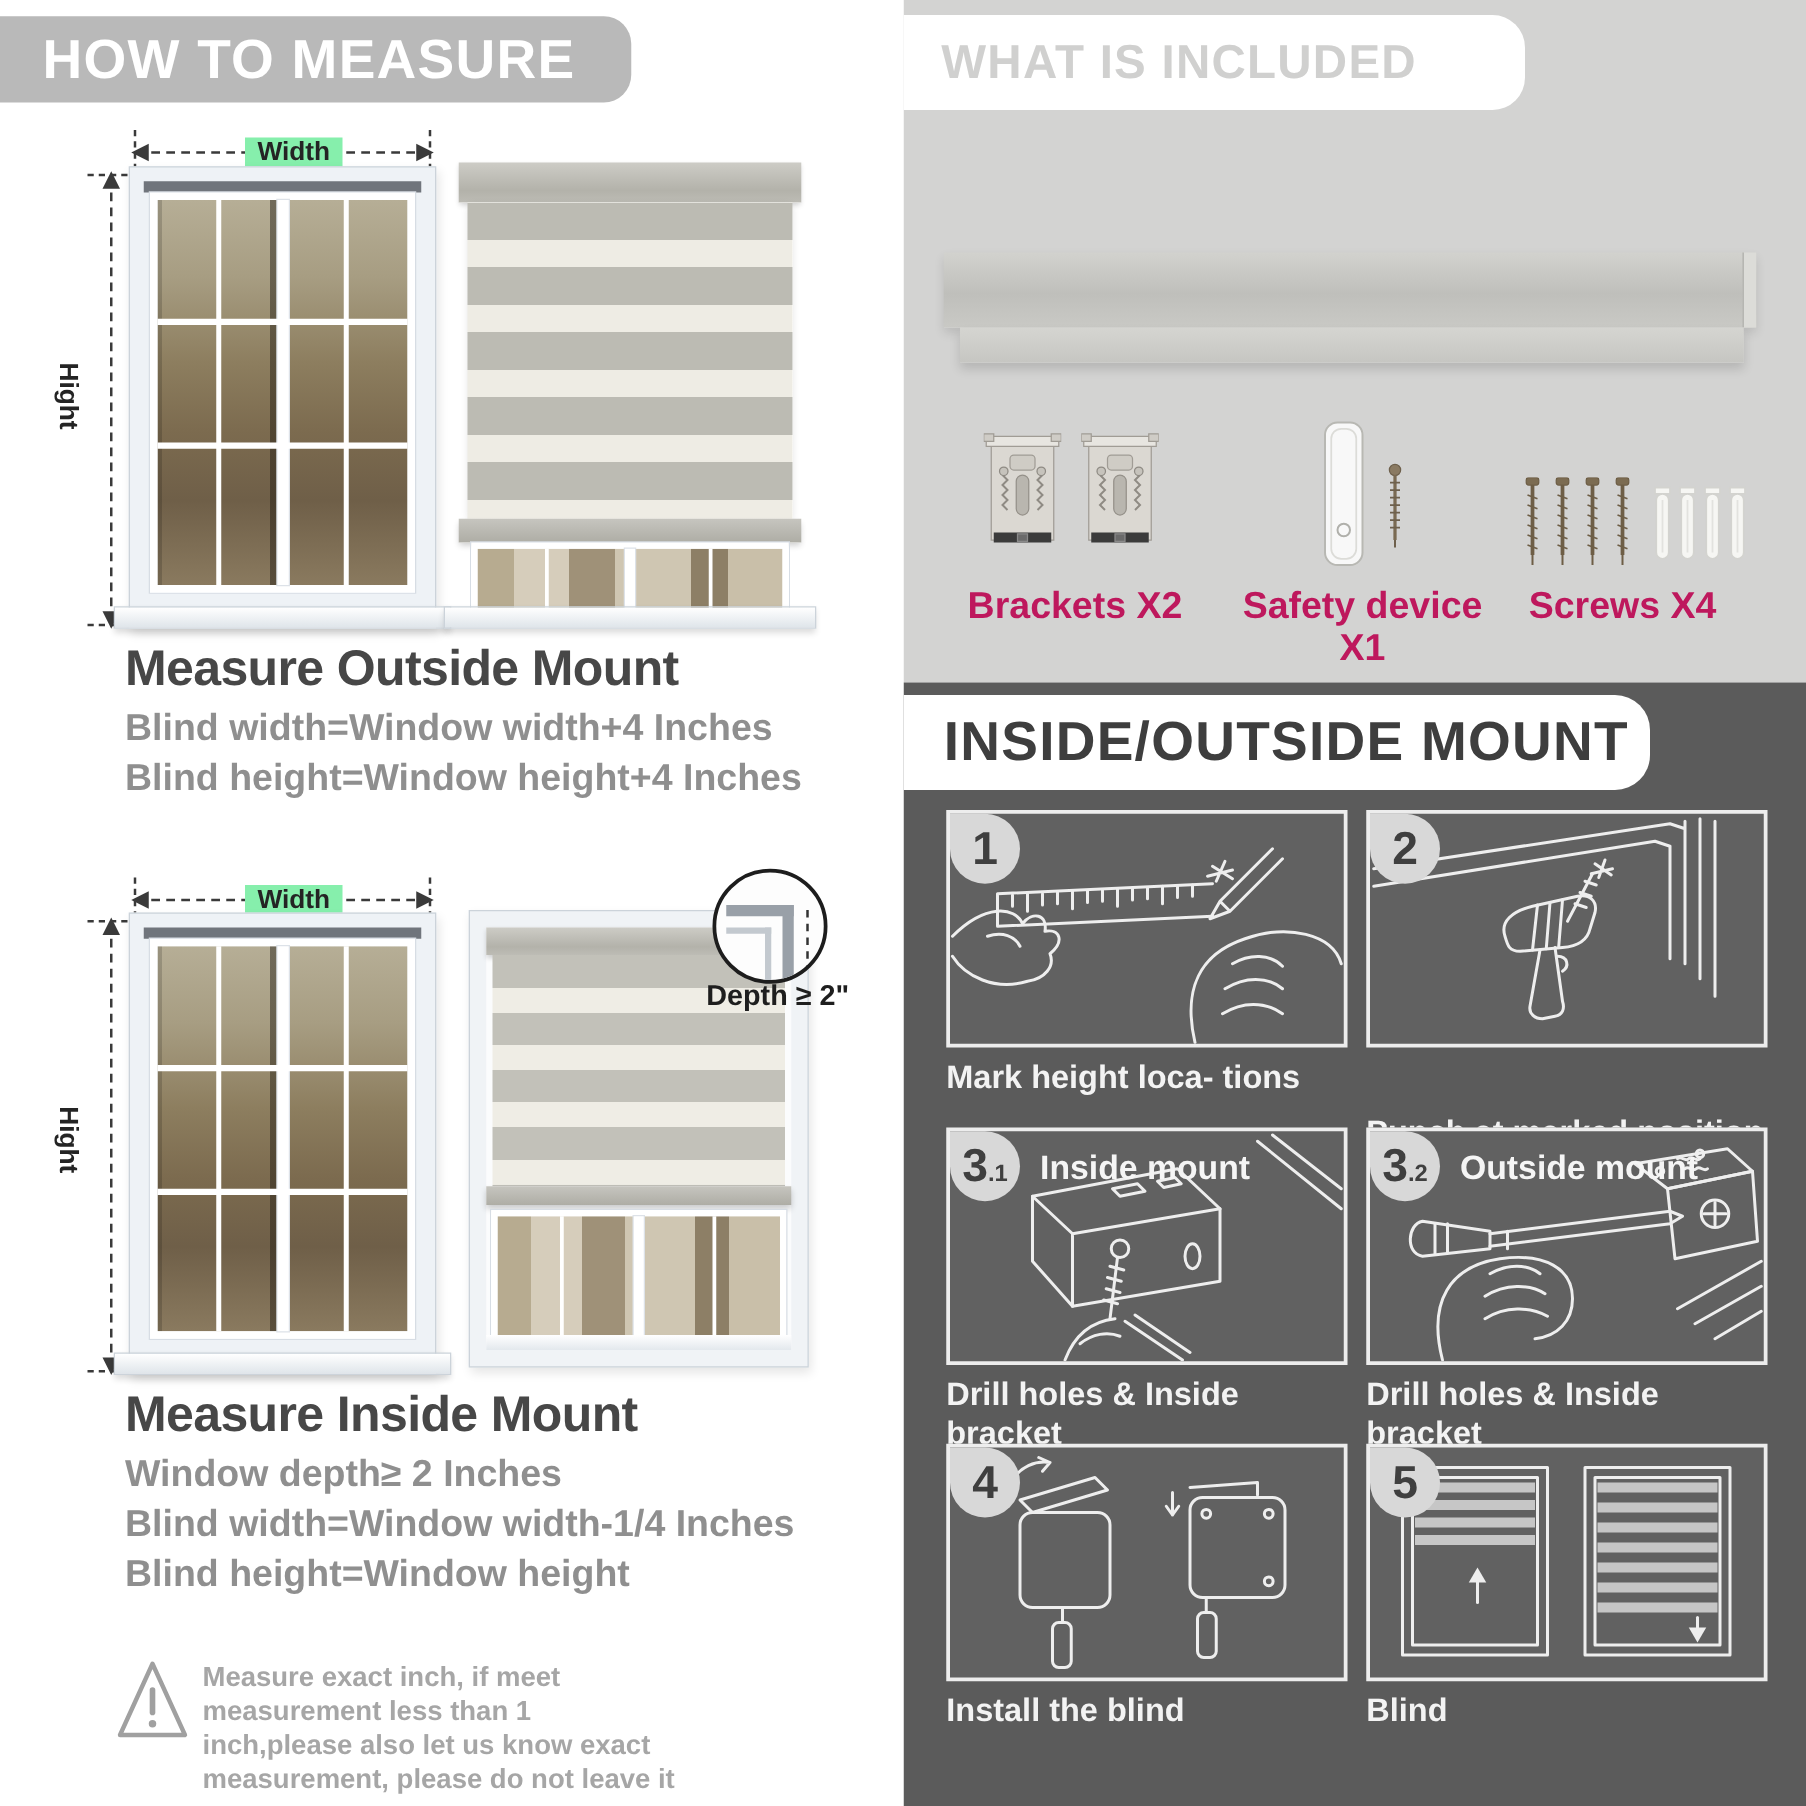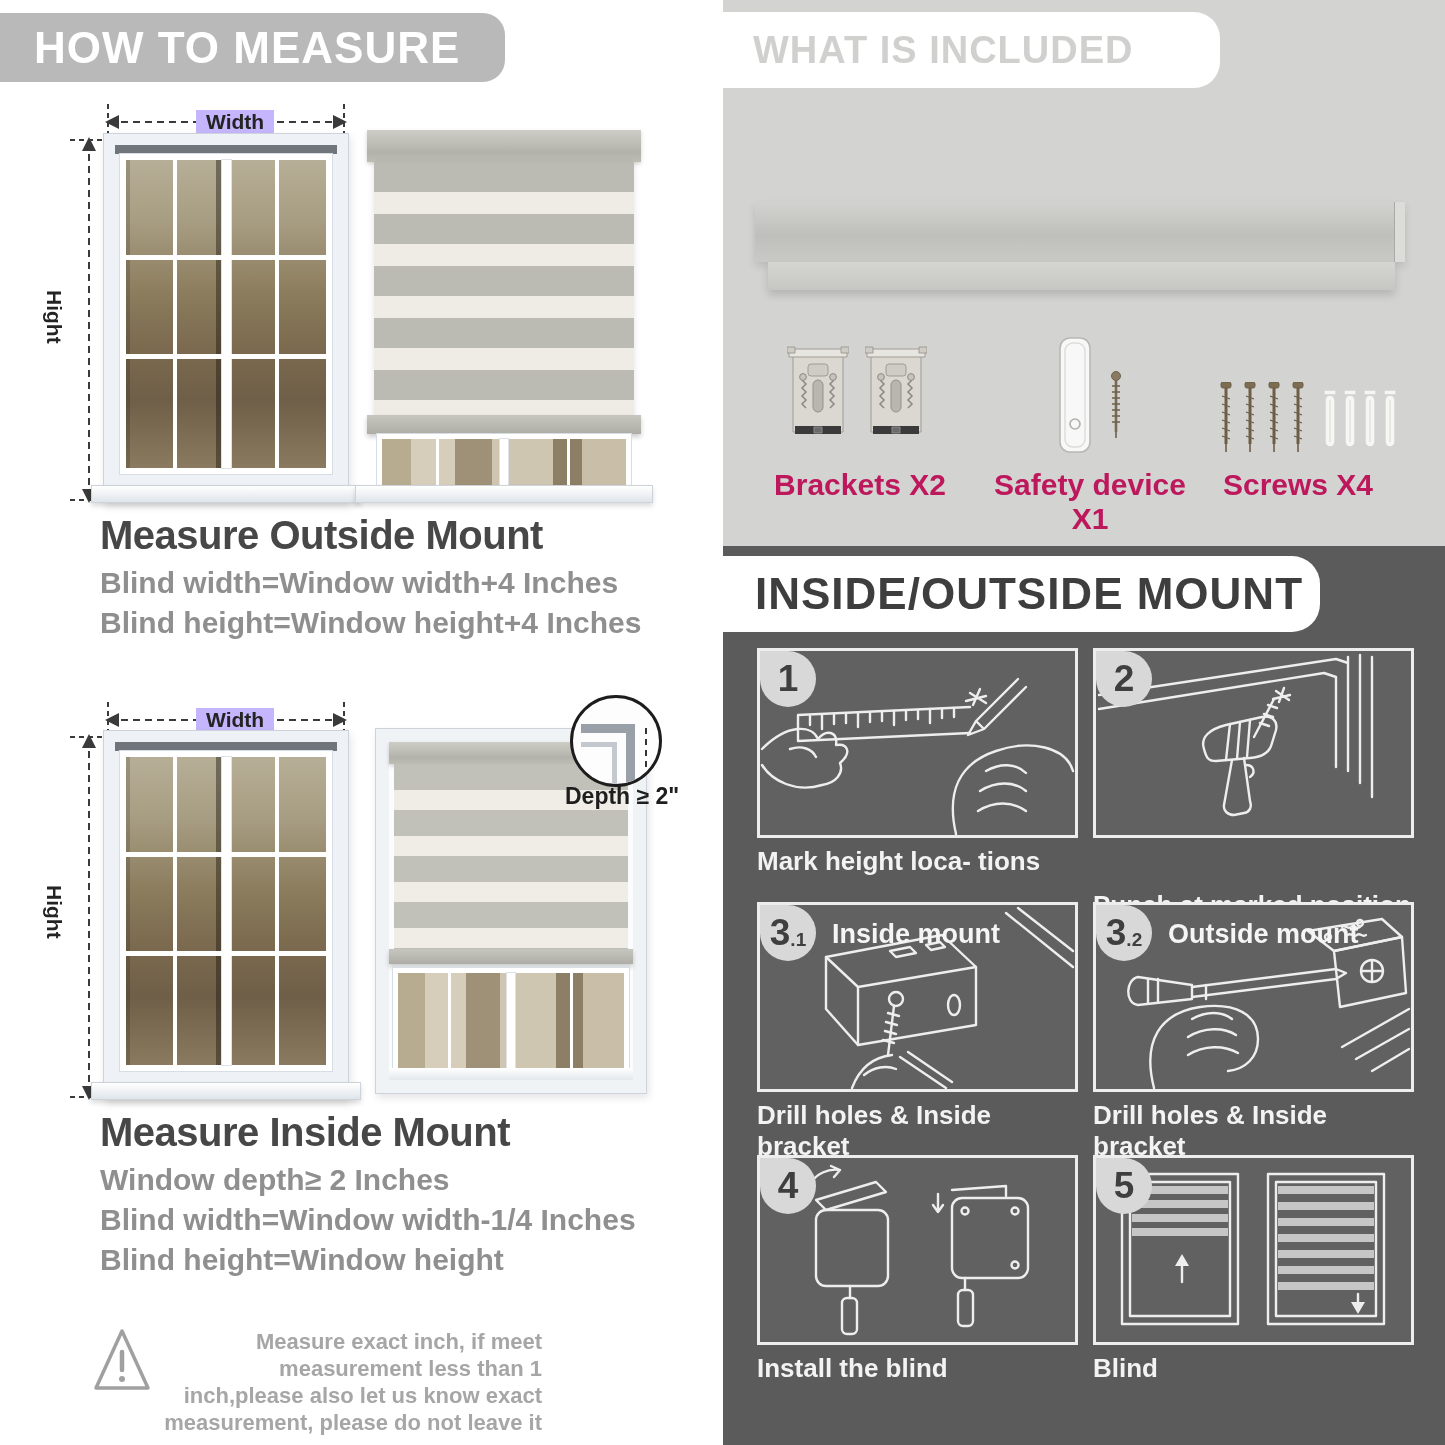--- a/index.html
+++ b/index.html
@@ -70,21 +70,21 @@
     color:#3f3f3f;display:flex;align-items:center;justify-content:center;font-weight:bold;font-size:37px;z-index:3;}
   .badge .sub{font-size:19px;margin-top:14px;}
   .step-title{position:absolute;left:72px;top:14px;font-size:27px;font-weight:bold;color:#f5f5f5;z-index:3;}
   .caption{width:330px;font-size:26px;font-weight:bold;color:#f3f3f3;}
   .art{position:absolute;left:0;top:0;width:100%;height:100%;}
   .art path,.art line,.art rect,.art circle,.art ellipse,.art polyline{stroke:#eeeeee;stroke-width:2.4;fill:none;stroke-linecap:round;stroke-linejoin:round;}
   .art .fillbar{fill:#d2d2d2;stroke:none;opacity:.9;}
   .art .fillhead{fill:#eeeeee;stroke:none;}
 
   
-  .dim-label-w{position:absolute;background:#c4b5fd;padding:0 10px;text-align:right;}
+  .dim-label-w{position:absolute;background:#86efac;padding:0 10px;text-align:right;}
   .hight-label{writing-mode:vertical-rl;}
   .arrow-svg line{stroke:#3a3a3a;stroke-width:2;}
   .arrow-svg polygon{fill:#3a3a3a;}
 
   
   .warn-tri path{stroke:#a0a0a0;stroke-width:3.5;fill:none;stroke-linejoin:round;}
   .warn-tri line{stroke:#a0a0a0;stroke-width:4.5;stroke-linecap:round;}
   .warn-tri circle{fill:#a0a0a0;stroke:none;}
 
   
@@ -206,21 +206,21 @@
   <div class="abs t-title" style="left:100px;top:1110px;">Measure Inside Mount</div>
   <div class="abs t-line" style="left:100px;top:1163px;">Window depth≥ 2 Inches</div>
   <div class="abs t-line" style="left:100px;top:1203px;">Blind width=Window width-1/4 Inches</div>
   <div class="abs t-line" style="left:100px;top:1243px;">Blind height=Window height</div>
 
   <svg class="abs warn-tri" style="left:93px;top:1326px;width:58px;height:70px" viewBox="0 0 58 70">
     <path d="M29,5 L55,62 L3,62 Z"></path>
     <line x1="29" y1="26" x2="29" y2="44"></line>
     <circle cx="29" cy="53" r="3"></circle>
   </svg>
-  <div class="abs t-warning" style="left:162px;top:1328px;width:380px;text-align:right;">Measure exact inch, if meet measurement less than 1 inch,please also let us know exact measurement, please do not leave it</div>
+  <div class="abs t-warning" style="left:162px;top:1328px;width:380px;">Measure exact inch, if meet measurement less than 1 inch,please also let us know exact measurement, please do not leave it</div>
 
   <div class="abs hdr-included">WHAT IS INCLUDED</div>
 
   <div class="abs rail-main">
       <div class="rail-facet"></div>
     </div>
   <div class="abs rail-lip"></div>
 
   <svg class="abs part" style="left:787px;top:344px;width:62px;height:98px" viewBox="0 0 62 98">
     <rect x="6" y="10" width="50" height="78" fill="#dbd8d2" stroke="#a09c95"></rect>

